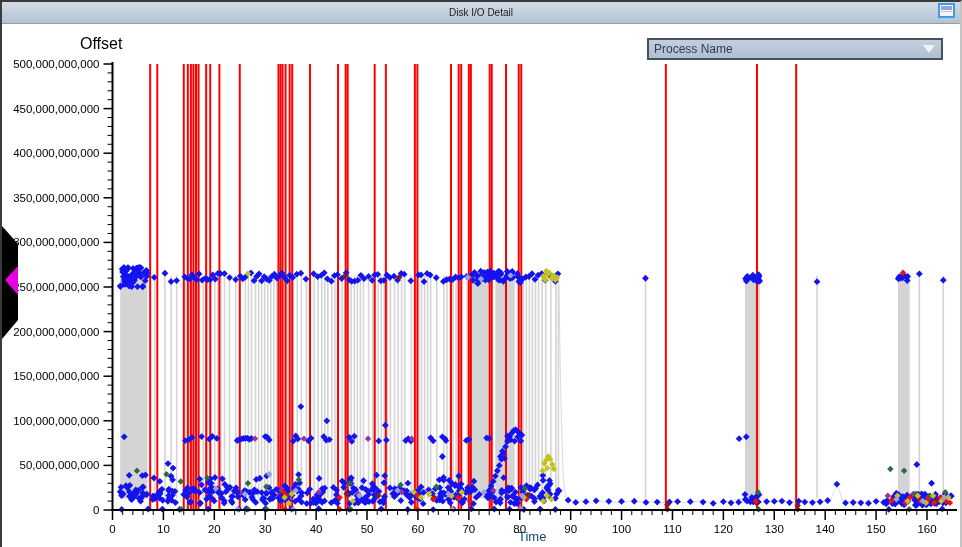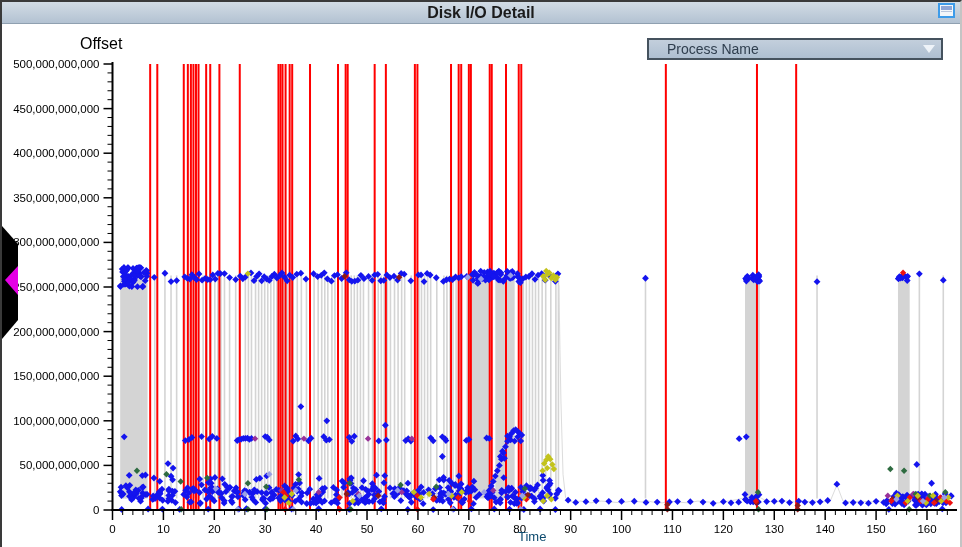--- a/index.html
+++ b/index.html
@@ -8,35 +8,35 @@
     border-top:2px solid #3a3a3a;border-left:2px solid #3a3a3a;border-right:2px solid #c4c4c4;
     box-sizing:border-box;overflow:hidden;
     font-family:"Liberation Sans", sans-serif;
   }
   #titlebar{
     position:absolute;left:0;top:0;width:100%;height:21px;
     background:linear-gradient(#d2dce5,#b3c2d2);
     border-bottom:1px solid #8fa0b0;
     display:flex;align-items:center;justify-content:center;
   }
-  #title-text{font-size:16px;color:#1b1b1b;font-weight:bold;}
+  #title-text{font-size:10px;color:#1b1b1b;}
   #window-icon{
     position:absolute;right:5px;top:1px;width:17px;height:15px;
     border:2px solid #3d9be9;background:#f2f6fa;box-sizing:border-box;
   }
   #window-icon .bar{height:4px;background:#8fa6d6;margin:1px 1px 0 1px;}
   #window-icon .line{height:1px;background:#b9c6dd;margin:1px 1px 0 1px;}
   #process-dropdown{
     position:absolute;left:645px;top:36px;width:296px;height:22px;
     background:linear-gradient(#c3cfdc,#aebfd1);
     border:2px solid #45525e;box-sizing:border-box;
     display:flex;align-items:center;justify-content:space-between;
     cursor:default;
   }
-  #process-dropdown .label{font-size:14px;color:#2f3e4e;padding-left:18px;}
+  #process-dropdown .label{font-size:12px;color:#2f3e4e;padding-left:5px;}
   #process-dropdown .arrow{
     width:0;height:0;margin-right:6px;
     border-left:6px solid transparent;border-right:6px solid transparent;
     border-top:8px solid #eef3f8;
   }
   #ylabel{position:absolute;left:78px;top:33px;font-size:16px;color:#000;}
   #xlabel{position:absolute;left:516px;top:527px;font-size:13px;color:#0c4a6e;}
   #chart-svg{position:absolute;left:0;top:0;}
   .ticktext{font-size:11.5px;fill:#000;font-family:"Liberation Sans",sans-serif;}
 </style>

